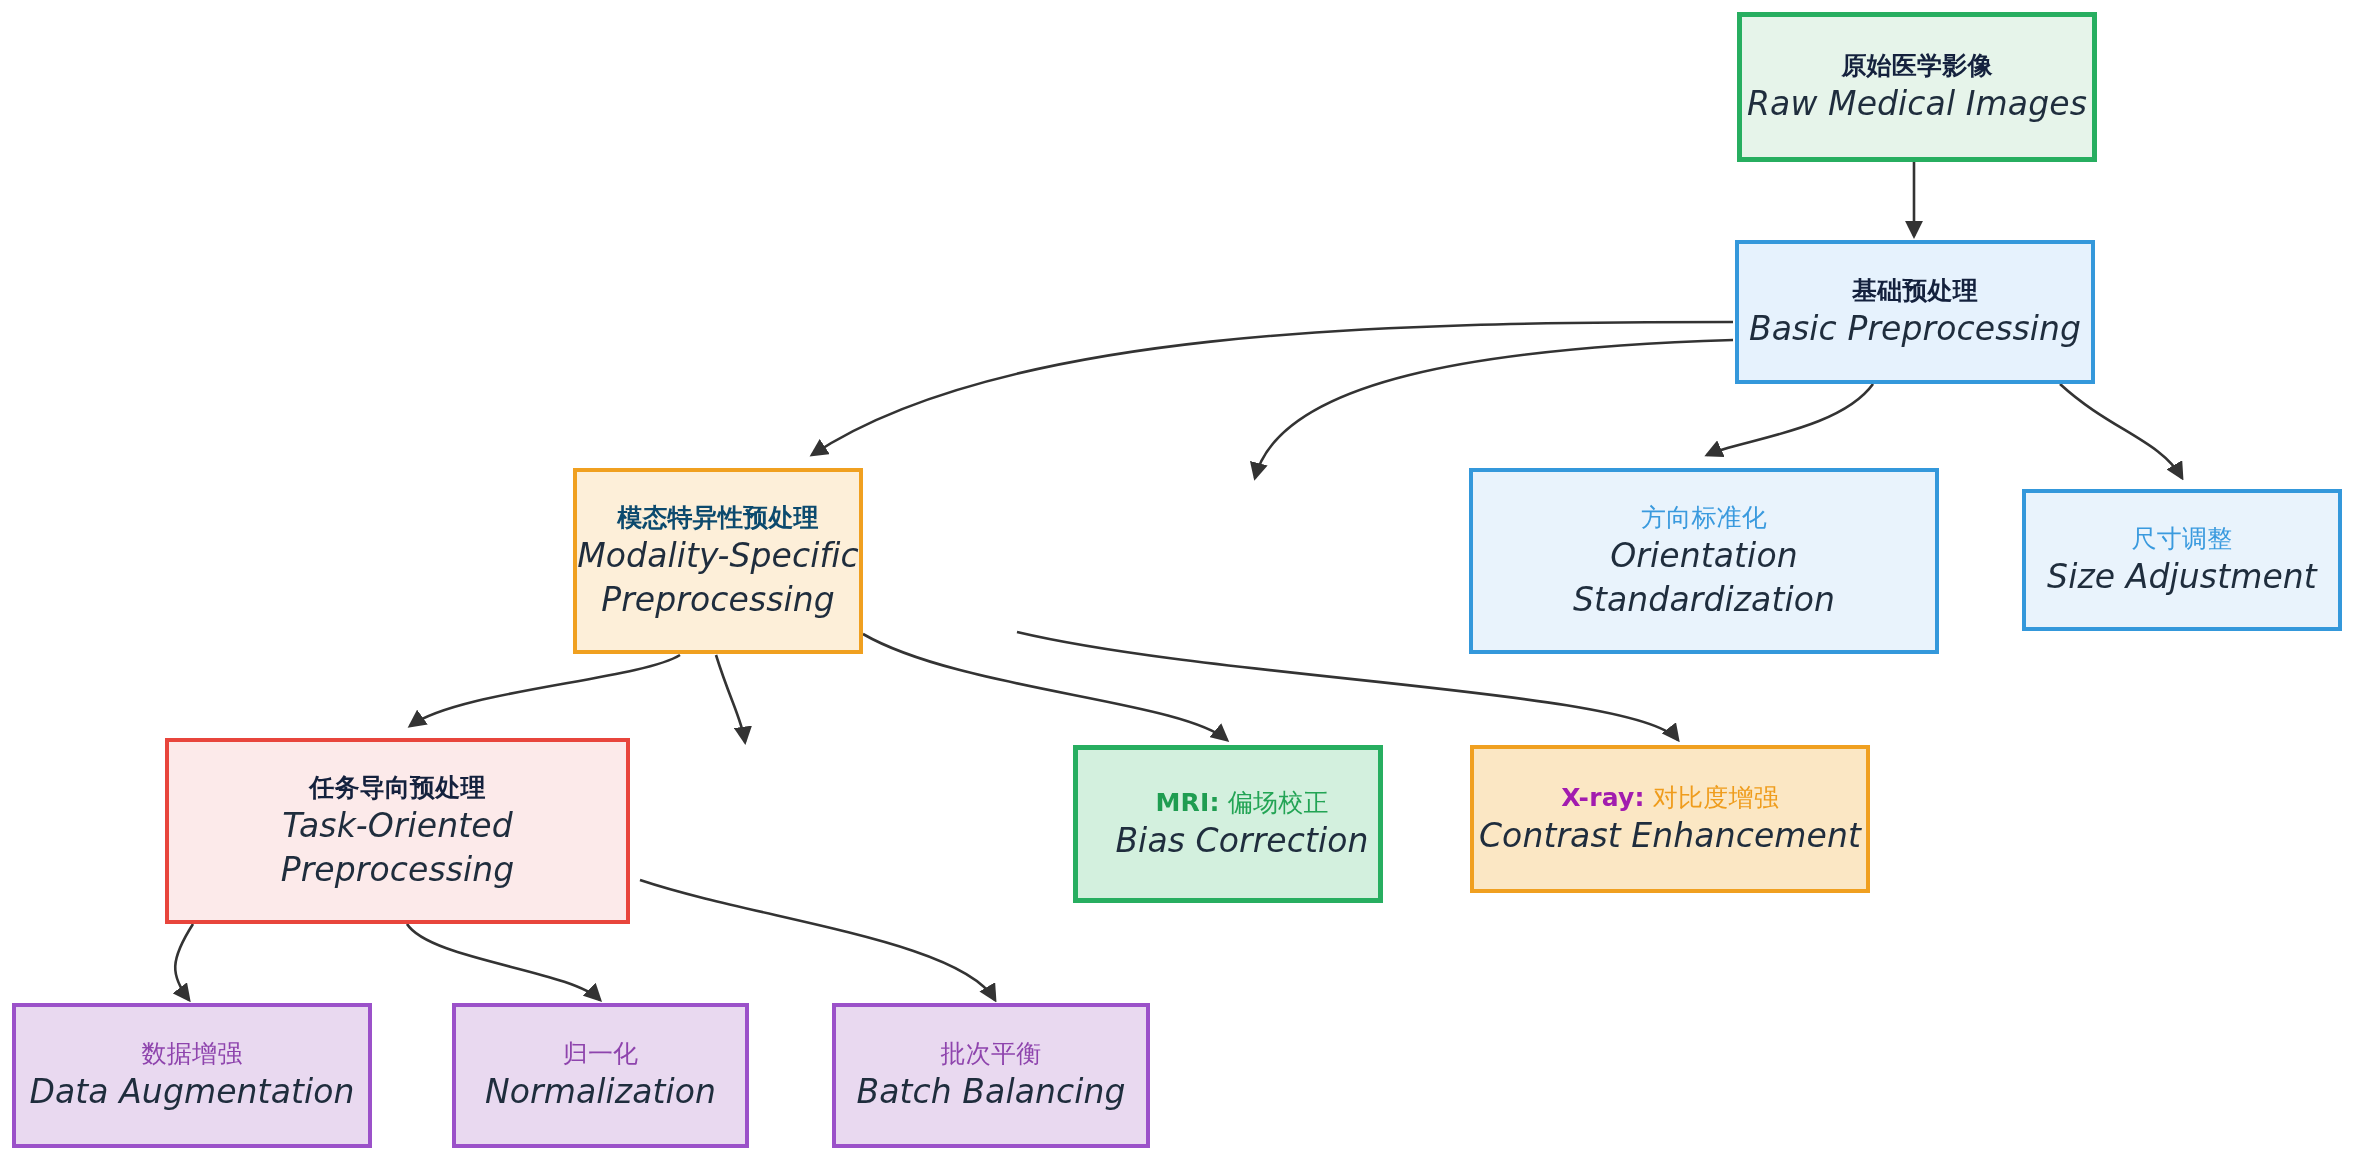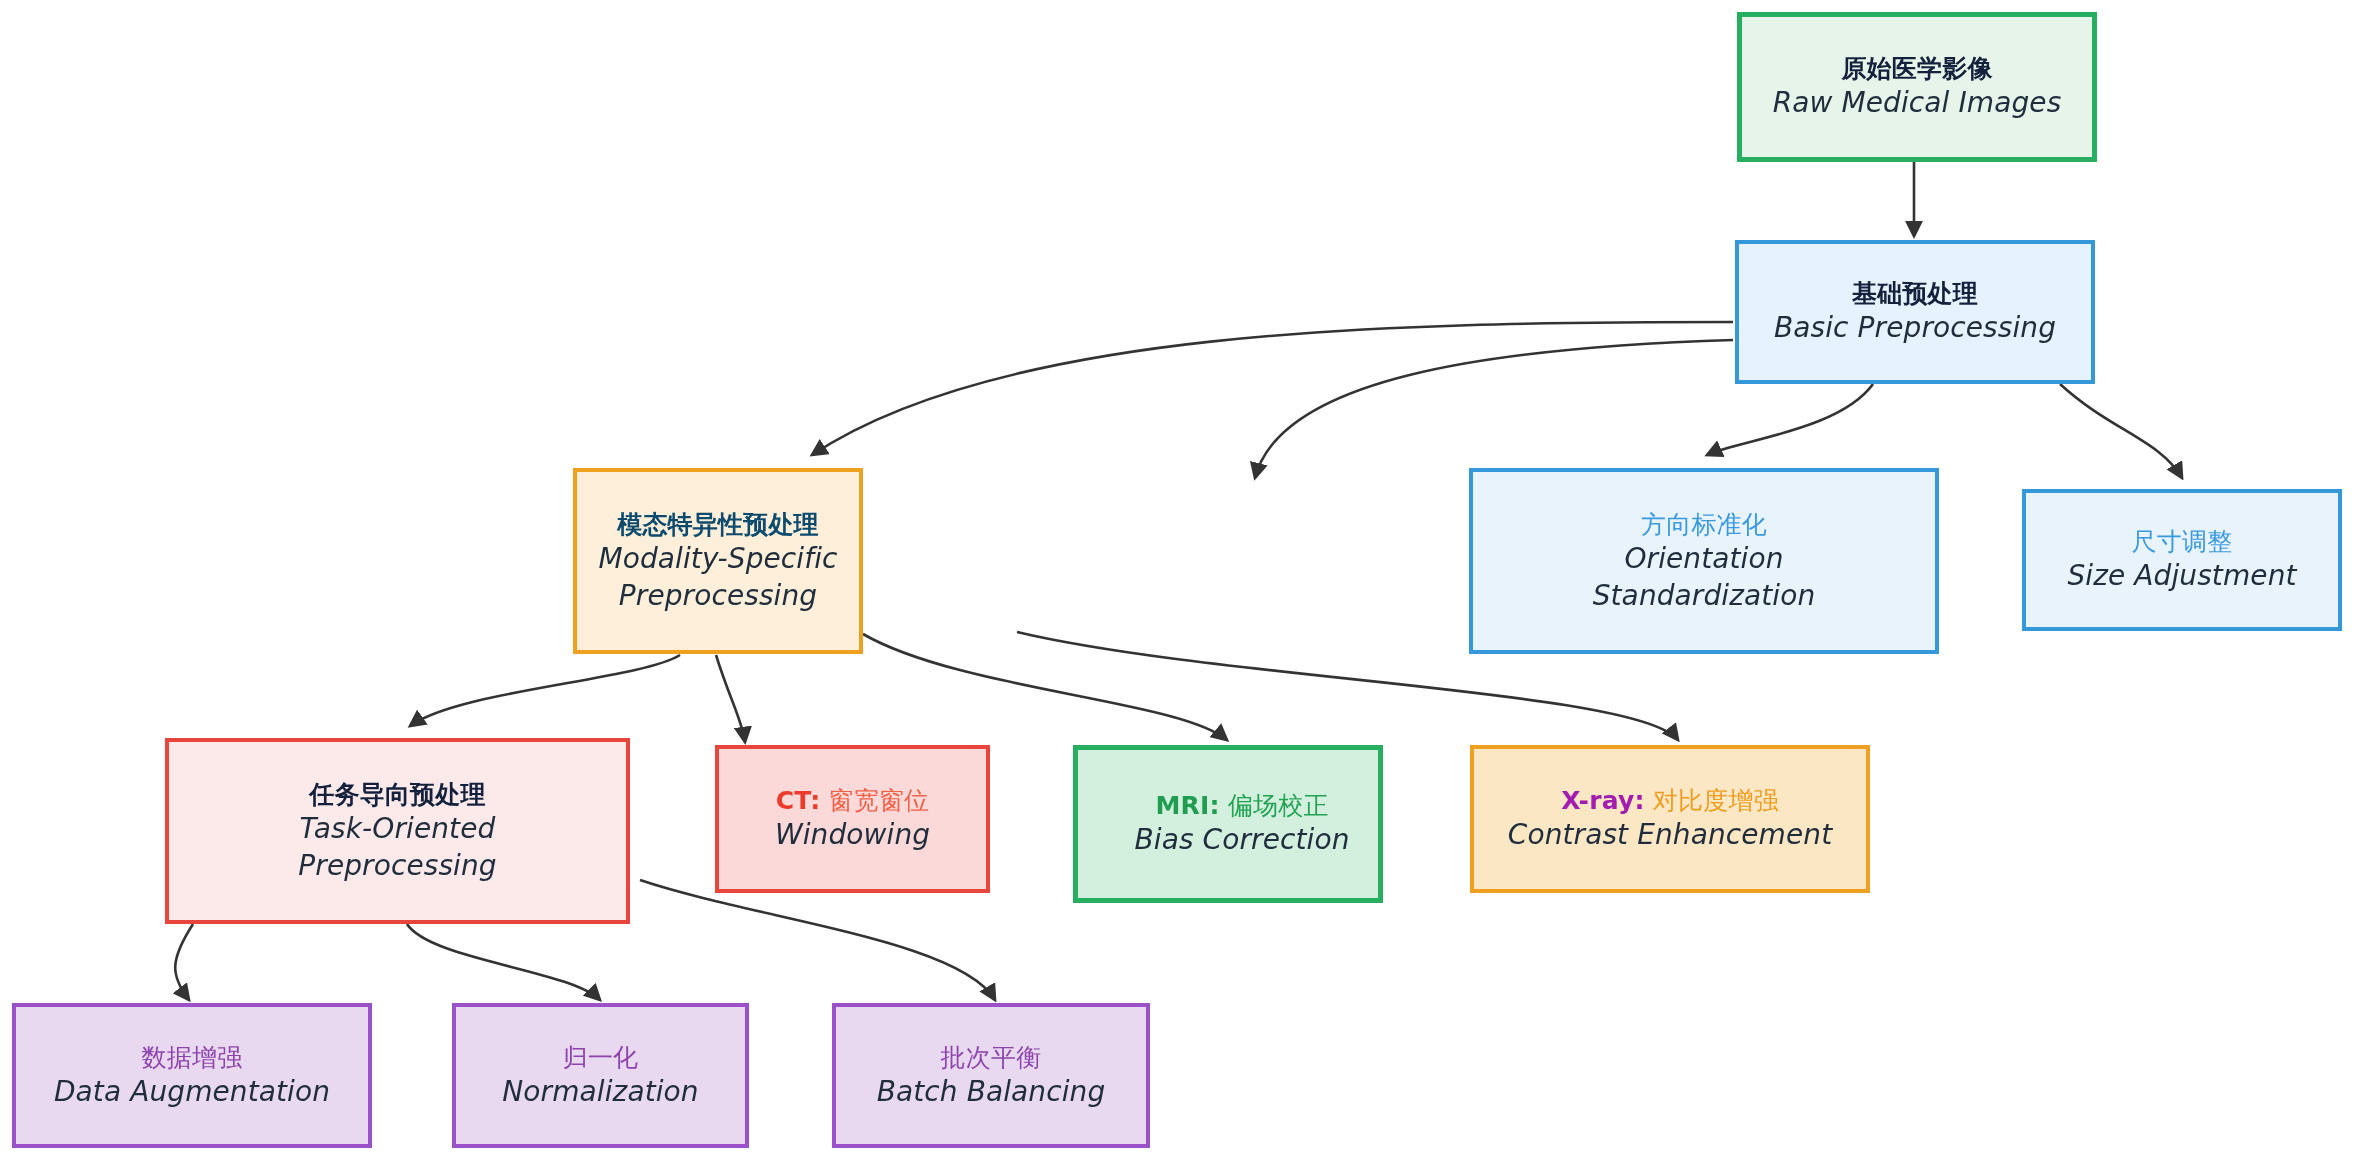--- a/index.html
+++ b/index.html
@@ -37,21 +37,21 @@
     line-height: 1.32;
   }
   .node .cn {
     display: block;
     font-size: 25px;
     letter-spacing: 0.2px;
   }
   .node .en {
     display: block;
     font-style: italic;
-    font-size: 28px;
+    font-size: 33px;
     color: #1f2d3d;
     letter-spacing: 0.1px;
   }
   .node .en .ln { display: block; }
 
   
   .theme-green {
     background: #e6f4ea;
     border-color: #27ae60;
     border-width: 5px;
@@ -197,26 +197,20 @@
   </div>
 
   <div class="node theme-red" style="left:165px; top:738px; width:465px; height:186px;">
     <span class="cn">任务导向预处理</span>
     <span class="en">
       <span class="ln">Task-Oriented</span>
       <span class="ln">Preprocessing</span>
     </span>
   </div>
 
-  <div class="node theme-red-soft" style="left:715px; top:745px; width:275px; height:148px;">
-    <span class="cn"><span class="tag">CT:</span><span> 窗宽窗位</span></span>
-    <span class="en">
-      <span class="ln">Windowing</span>
-    </span>
-  </div>
 
   <div class="node theme-green-soft" style="left:1073px; top:745px; width:310px; height:158px;">
     <span class="cn"><span class="tag">MRI:</span><span> 偏场校正</span></span>
     <span class="en">
       <span class="ln">Bias Correction</span>
     </span>
   </div>
 
   <div class="node theme-orange-soft" style="left:1470px; top:745px; width:400px; height:148px;">
     <span class="cn"><span class="tag">X-ray:</span><span> 对比度增强</span></span>

